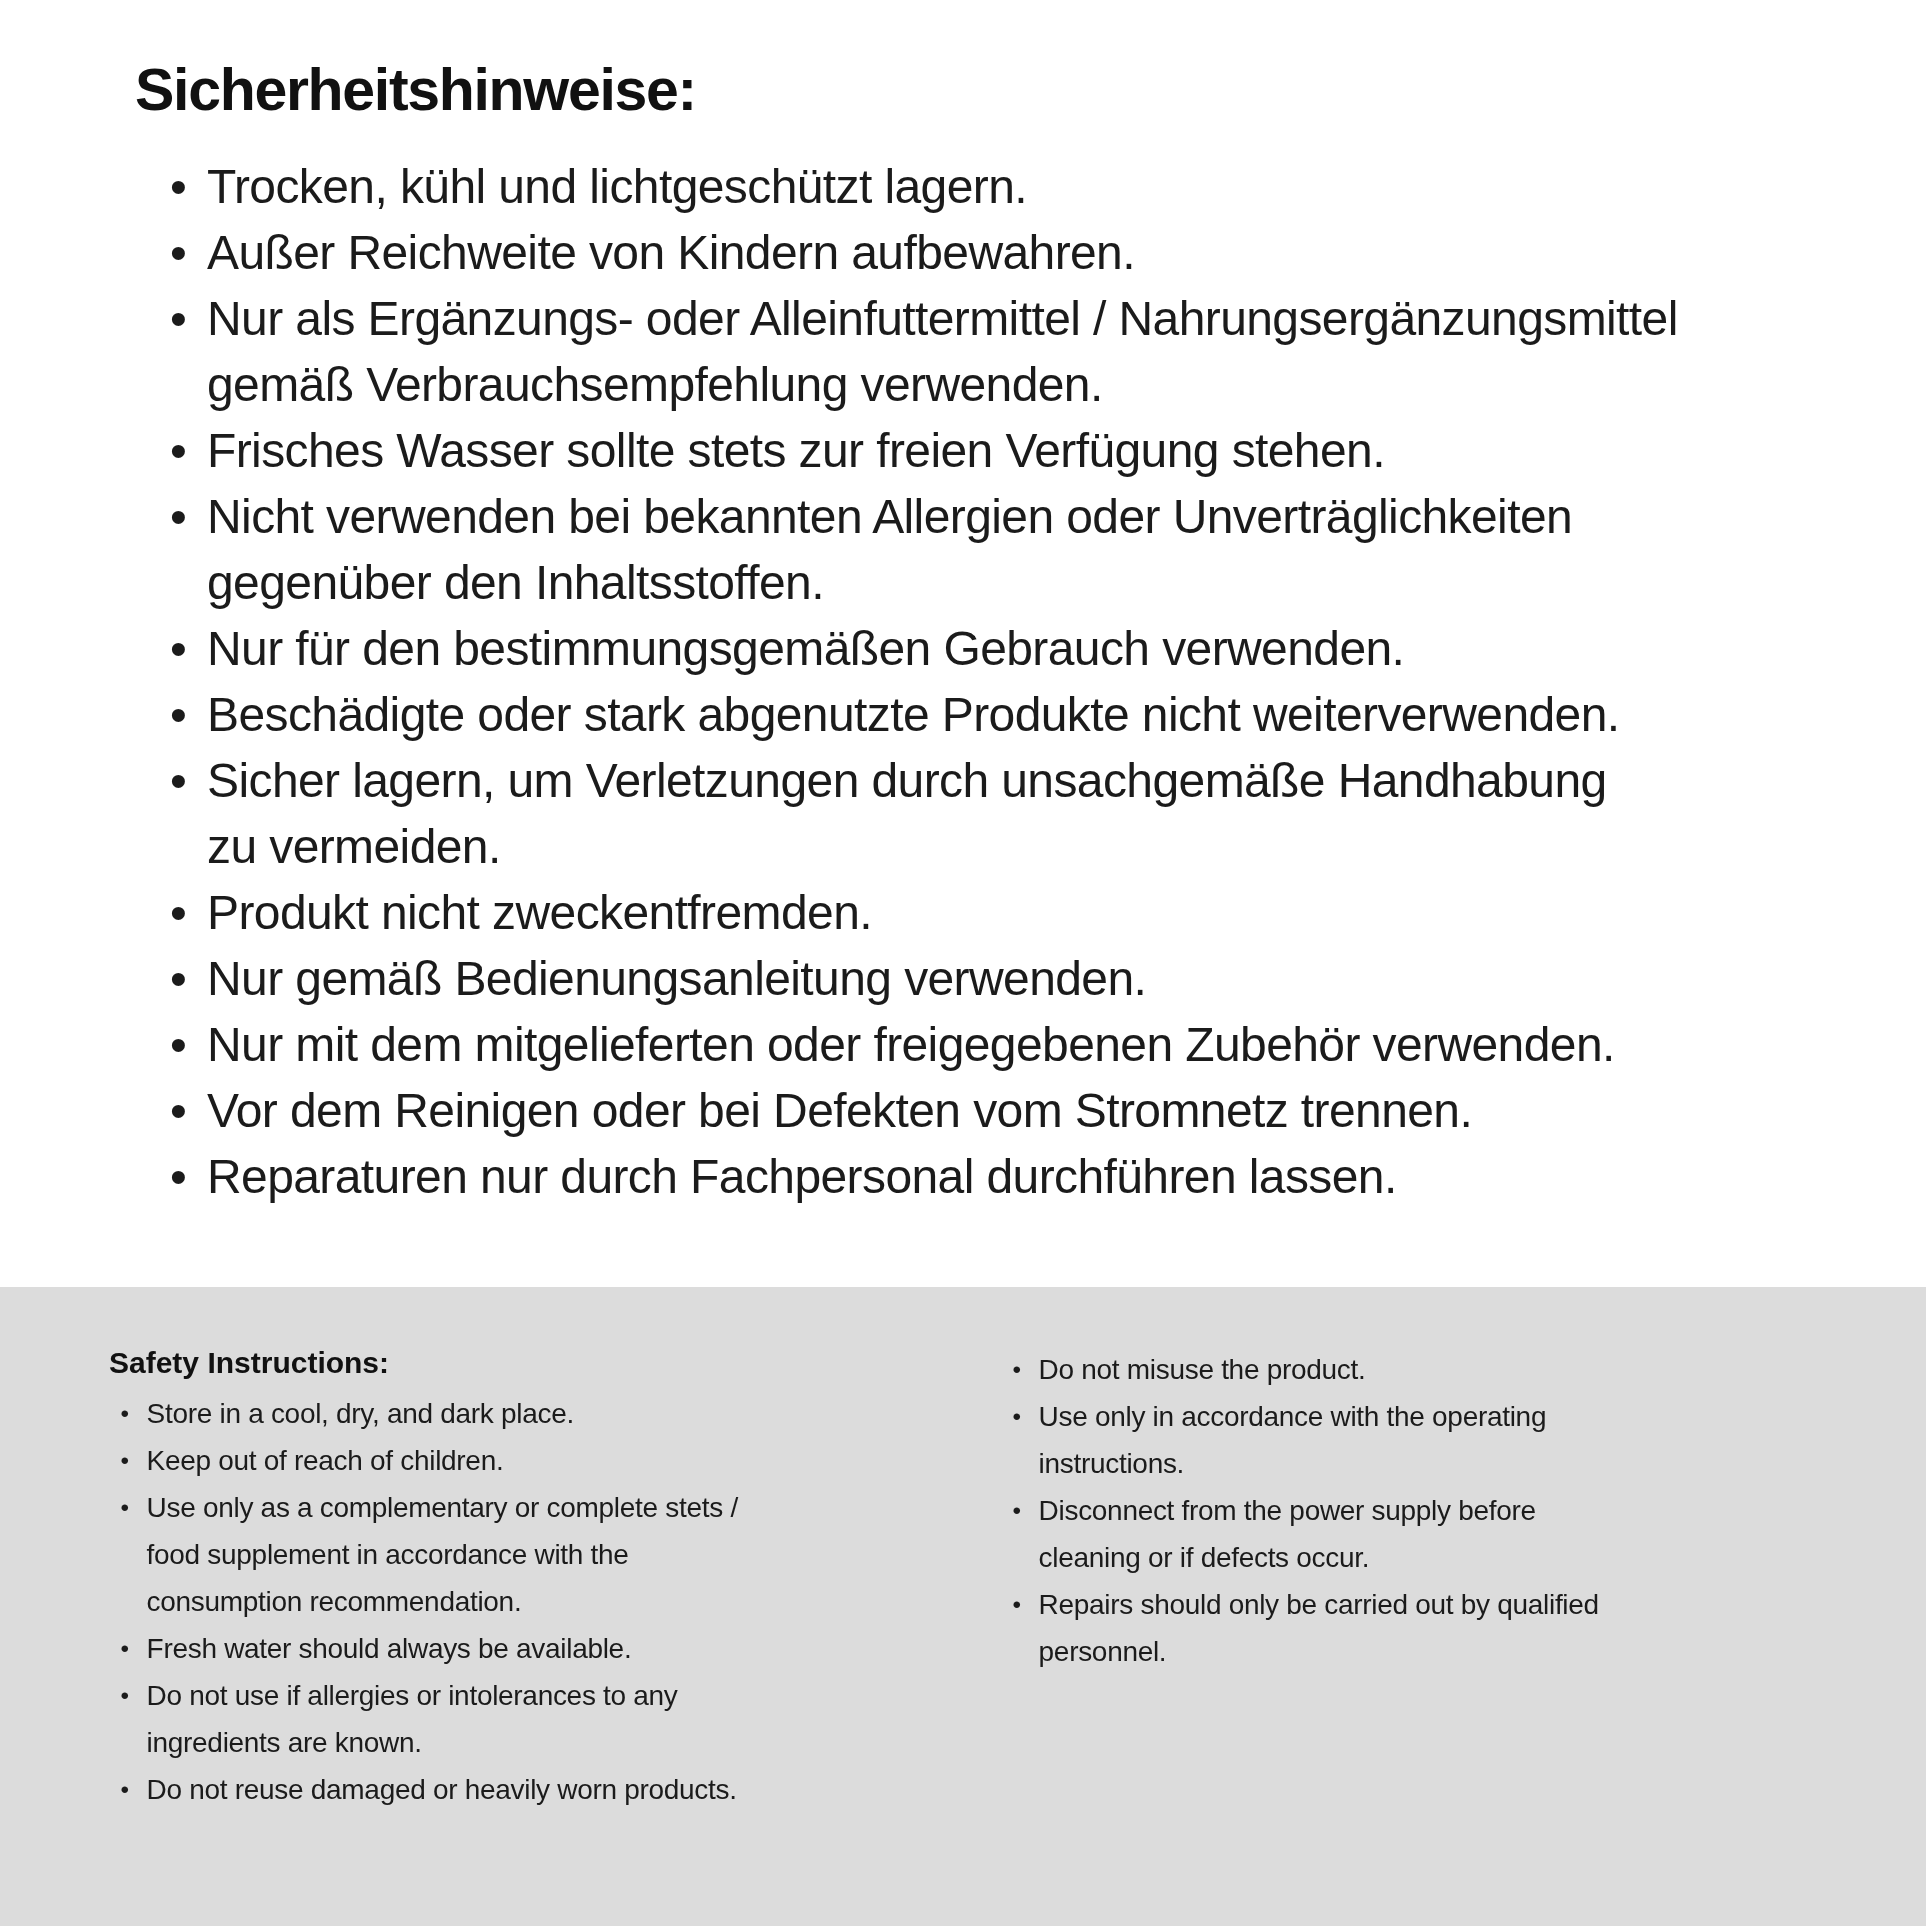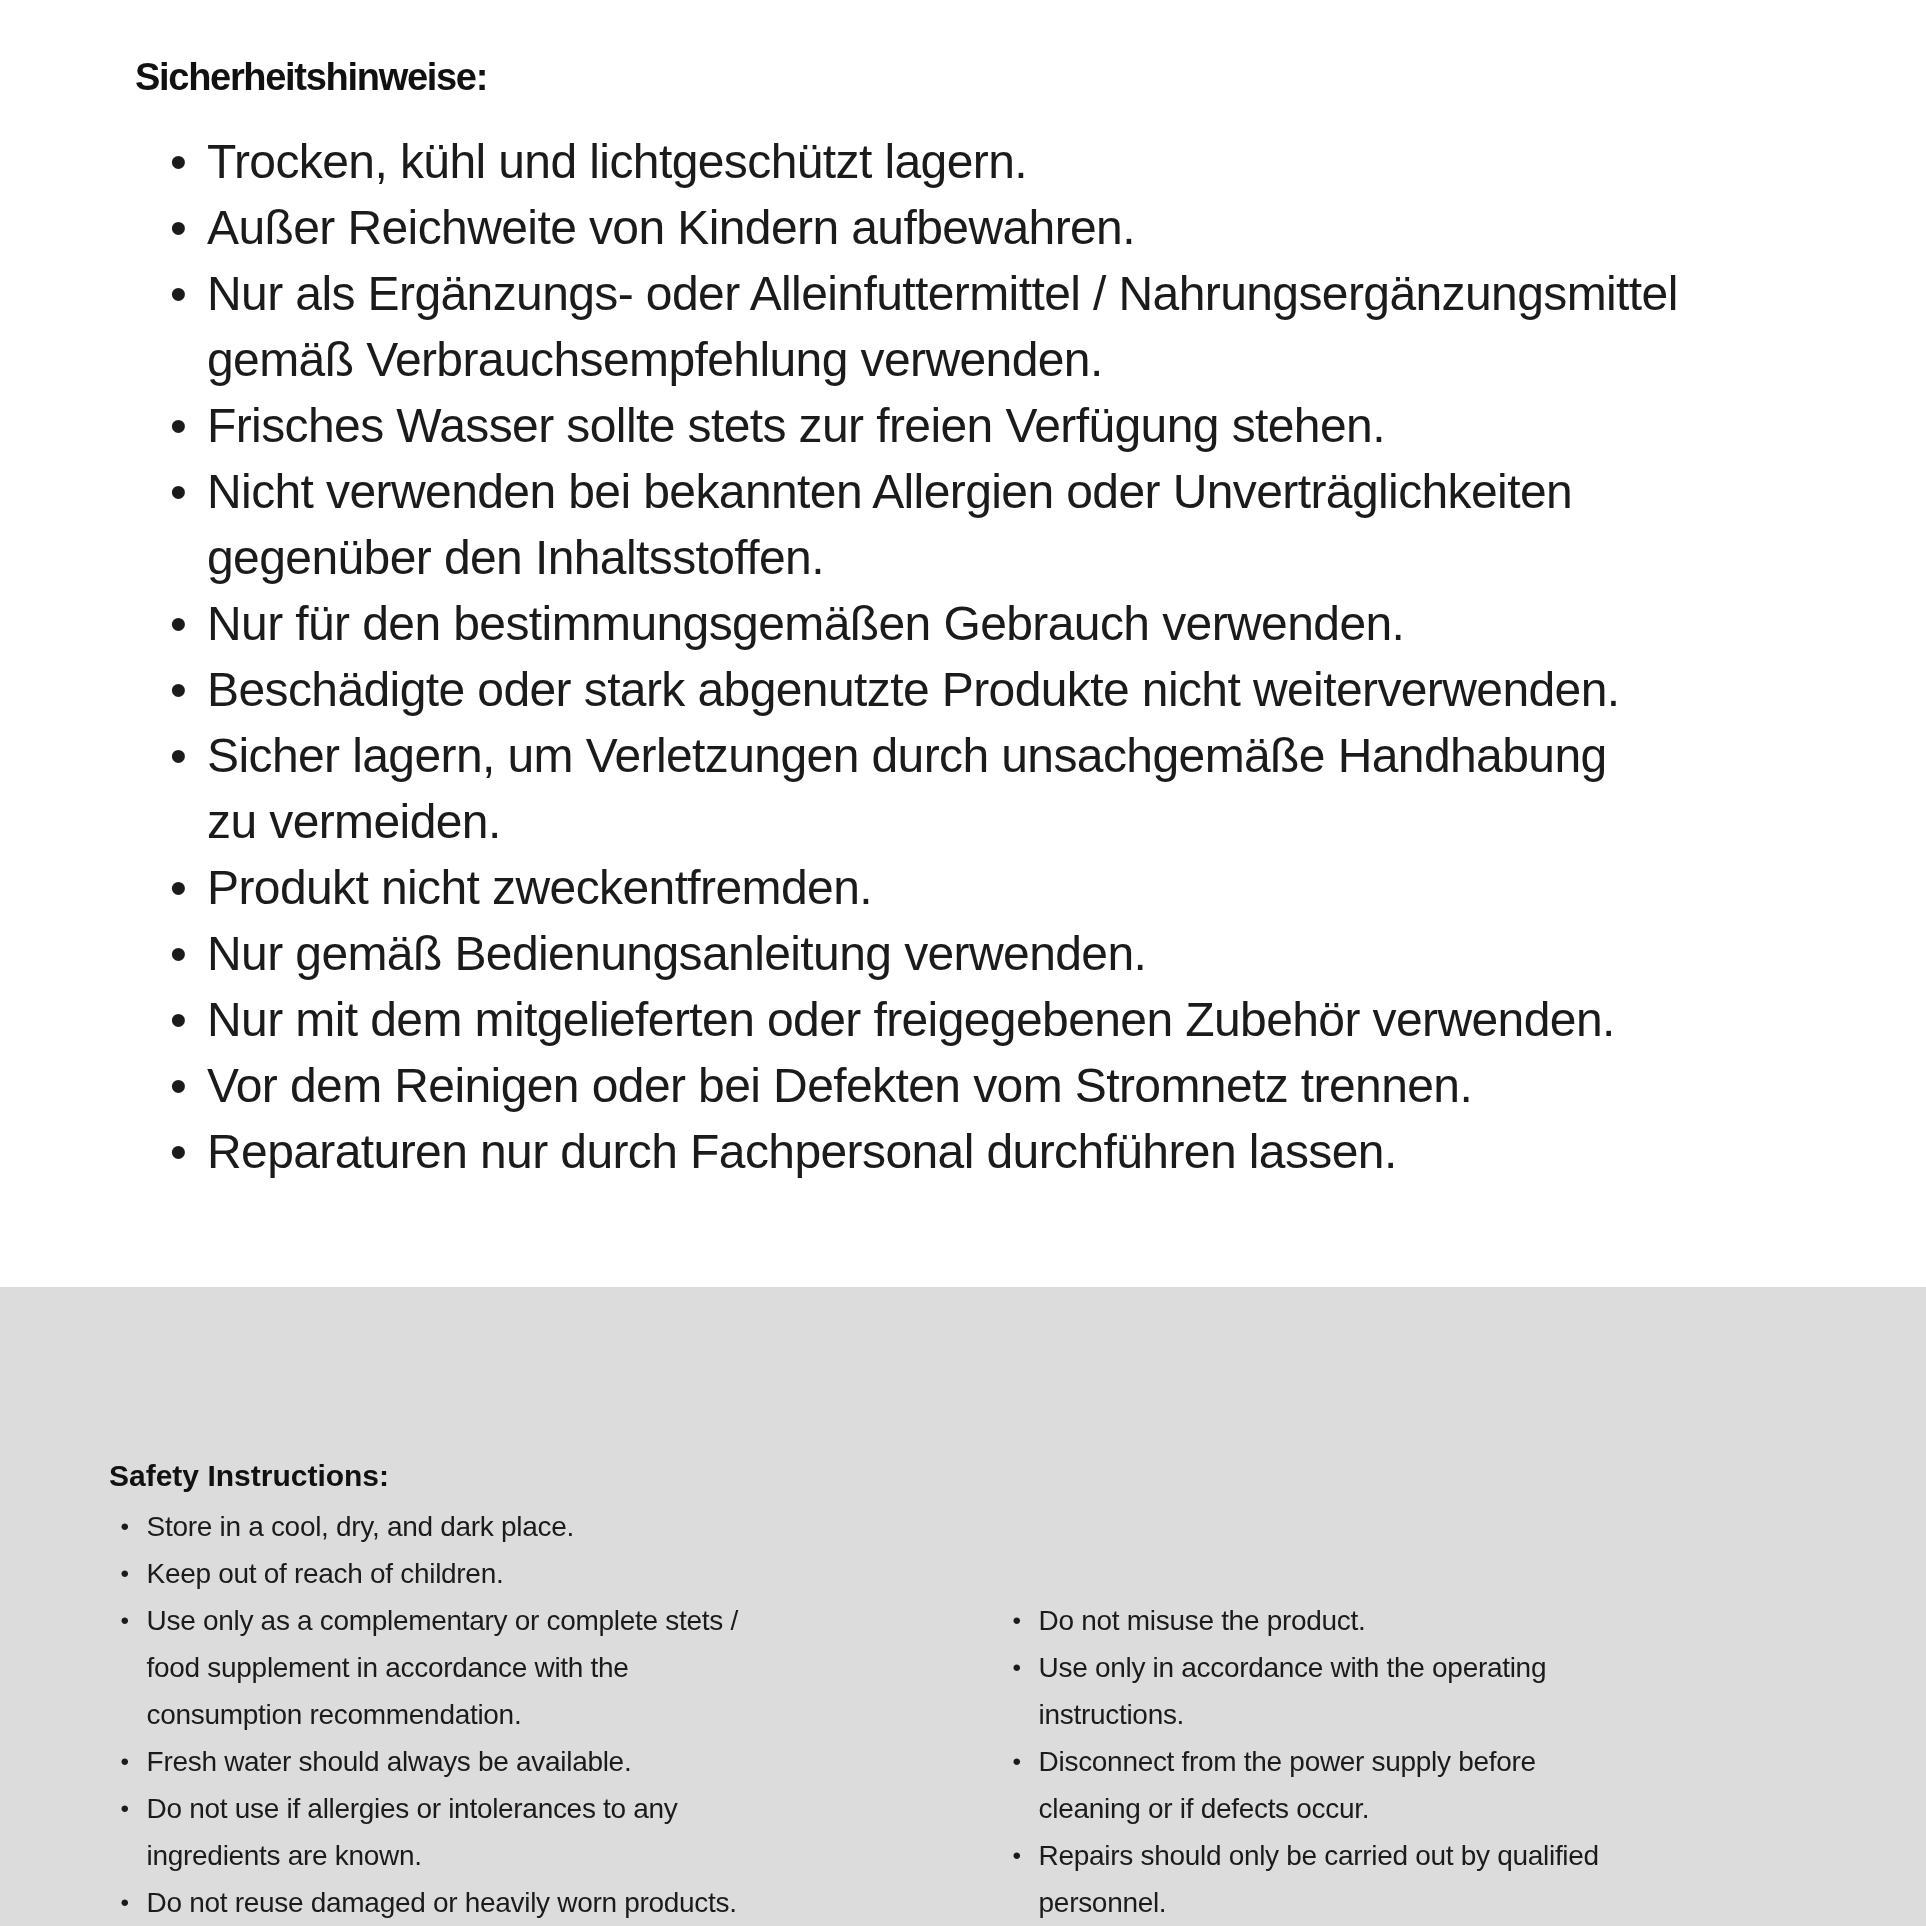--- a/index.html
+++ b/index.html
@@ -19,21 +19,21 @@
   
   .de-section {
     position: absolute;
     top: 0; left: 0; right: 0;
     height: 1287px;
     background: #ffffff;
     box-sizing: border-box;
     padding: 56px 51px 0 135px;
   }
   .de-title {
-    font-size: 38px;
+    font-size: 59px;
     font-weight: 700;
     letter-spacing: -1.3px;
     margin: 0 0 29.5px 0;
     color: #111111;
   }
   .de-list {
     list-style: none;
     margin: 0;
     padding: 0 0 0 35px;
     font-size: 48px;
@@ -54,21 +54,20 @@
 
   
   .en-section {
     position: absolute;
     top: 1287px; left: 0; right: 0; bottom: 0;
     background: #dcdcdc;
     box-sizing: border-box;
     padding: 59px 58px 0 109px;
     display: flex;
     flex-direction: row;
-    align-items: flex-end;
   }
   .en-col-left {
     width: 892px;
     flex: 0 0 auto;
   }
   .en-col-right {
     flex: 1 1 auto;
   }
   .en-title {
     font-size: 30px;

